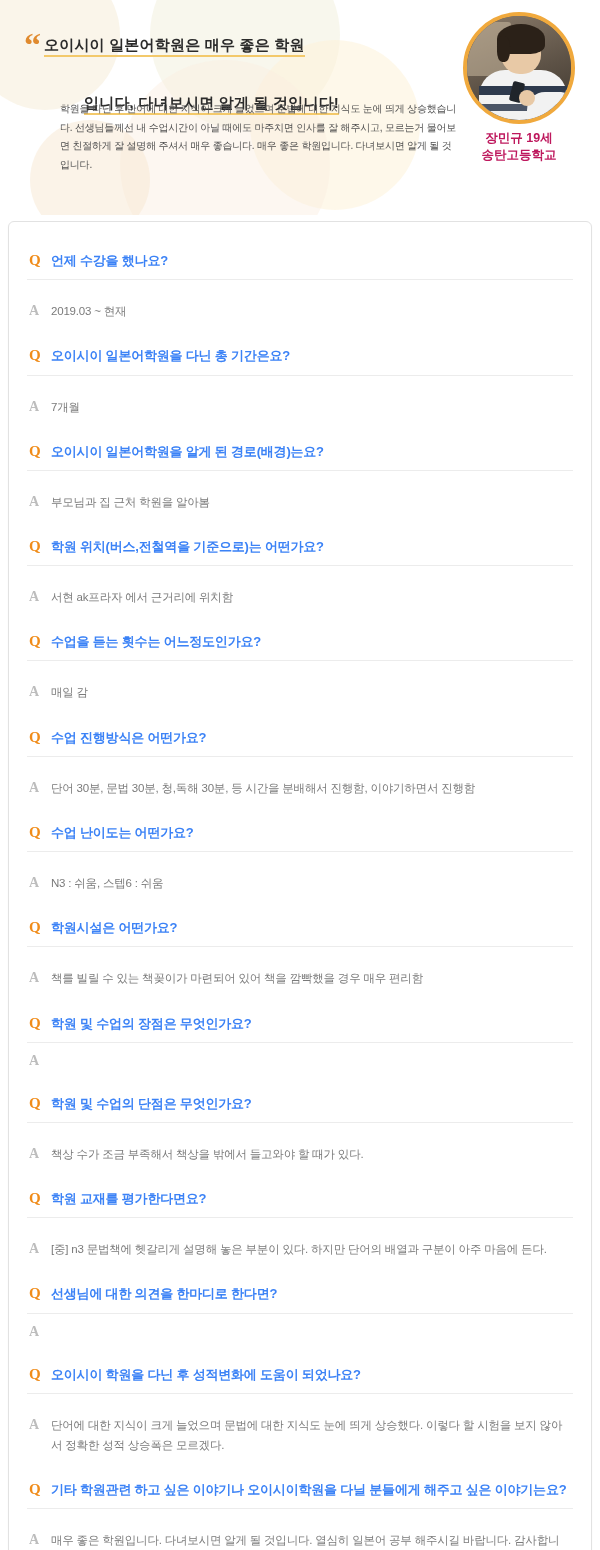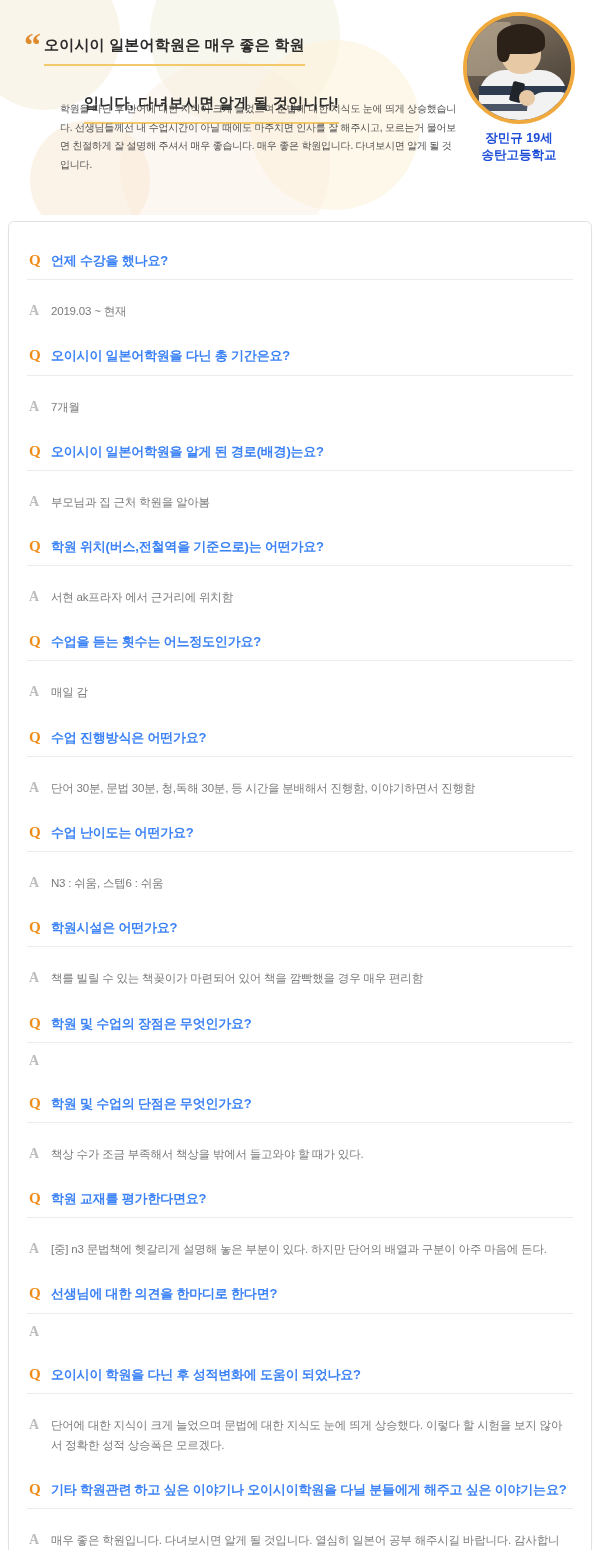--- a/index.html
+++ b/index.html
@@ -49,21 +49,21 @@
     position: absolute;
     color: #4a4a4a;
     font-size: 15px;
     font-weight: bold;
     letter-spacing: .2px;
   }
   .quote-line em {
     font-style: normal;
     color: #2b2b2b;
     border-bottom: 2px solid #f3c96b;
-    padding-bottom: 11px;
+    padding-bottom: 2px;
   }
   .ql1 { left: 44px; top: 36px; }
   .ql2 { left: 84px; top: 62px; margin-top: 32px; }
 
   .hero-body {
     position: absolute;
     left: 24px;
     top: 100px;
     width: 400px;
     font-size: 10px;
@@ -98,21 +98,21 @@
   .av-stripe{ position:absolute; left:12px; top:70px; width:88px; height:9px; background:#2e3a4d; }
   .av-stripe2{ position:absolute; left:12px; top:88px; width:88px; height:7px; background:#2e3a4d; opacity:.85;}
   .av-arm { position:absolute; left:60px; top:76px; width:44px; height:38px; background:#f2f2f2; border-radius:18px 10px 0 0; }
   .av-hand{ position:absolute; left:52px; top:74px; width:16px; height:16px; border-radius:50%; background:#e8c9a6; }
   .av-phone{ position:absolute; left:44px; top:66px; width:12px; height:20px; background:#20252b; border-radius:2px; transform: rotate(14deg); }
 
   .av-name {
     margin-top: 6px;
     font-size: 12.5px;
     font-weight: bold;
-    color: #1d4ed8;
+    color: #be185d;
     line-height: 1.35;
     text-shadow: 0 1px 0 #fff;
   }
 
   
   .qa-card {
     margin: 6px 8px 10px 8px;
     background: #ffffff;
     border: 1px solid #e2e2e2;
     border-radius: 6px;

